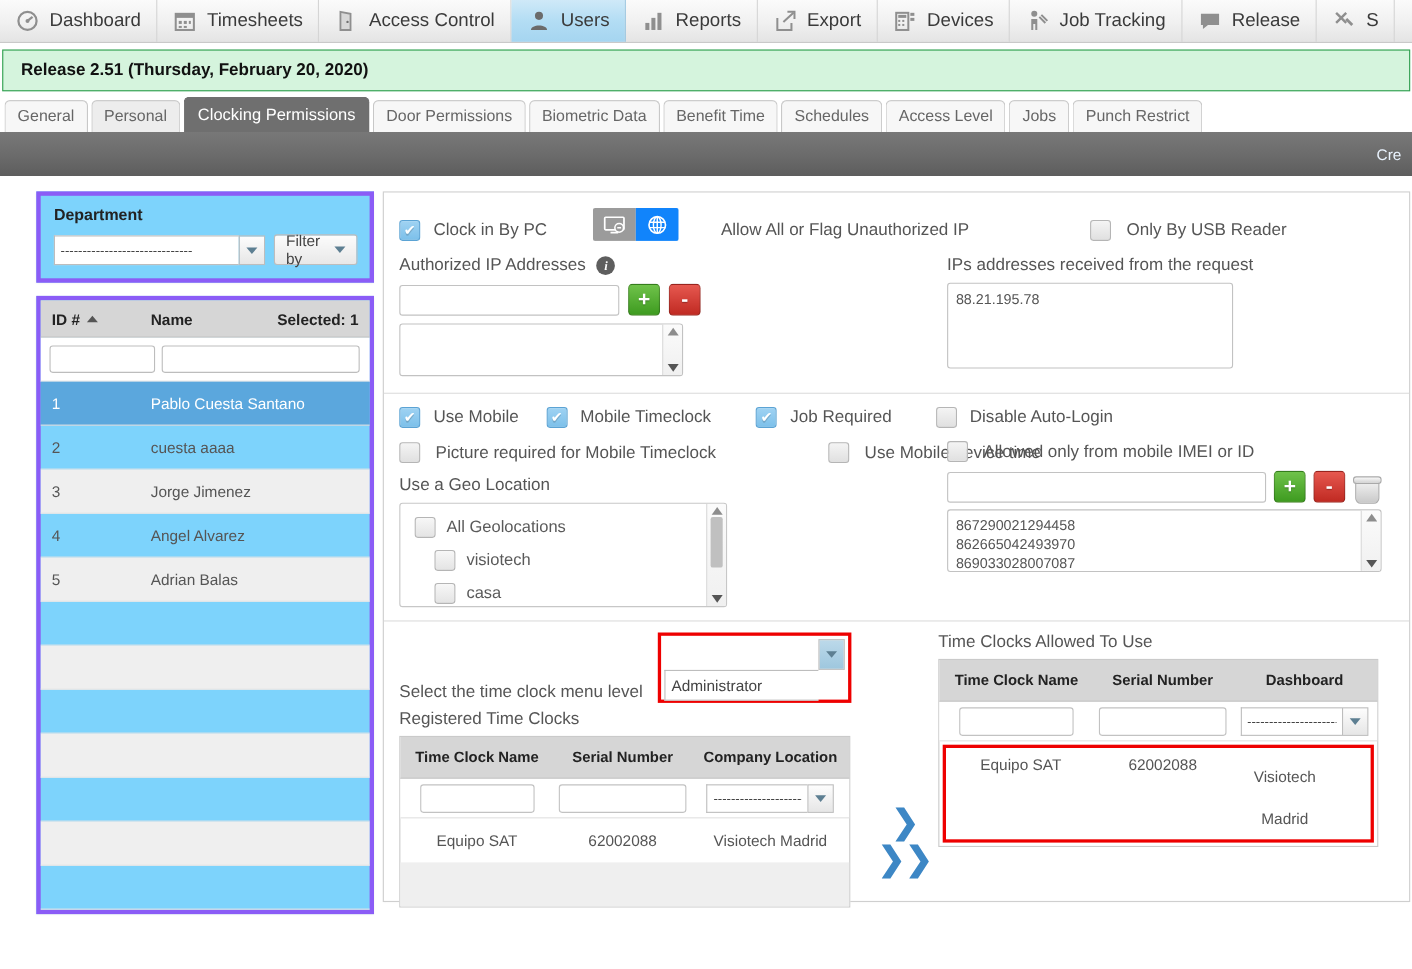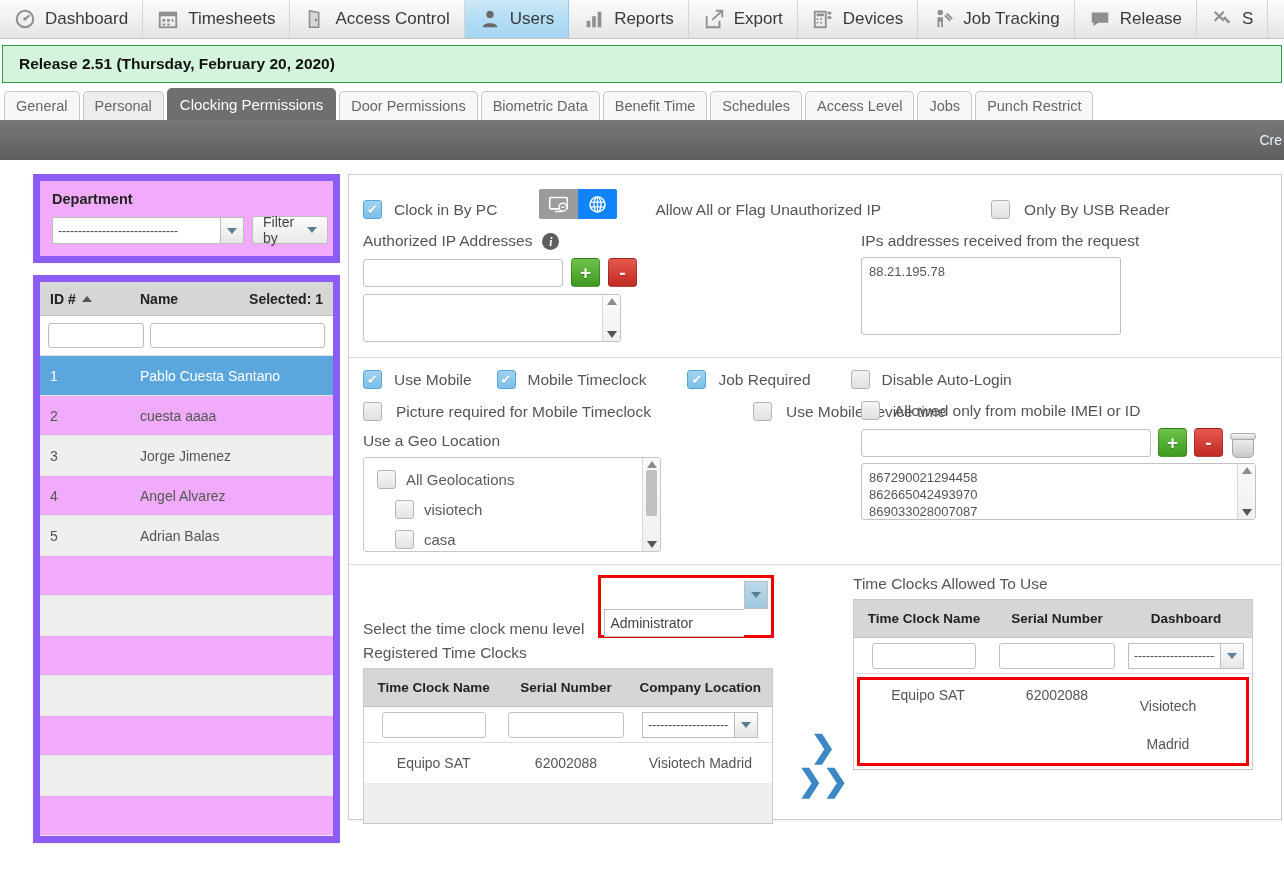--- a/index.html
+++ b/index.html
@@ -79,32 +79,32 @@
     font-size: 15px;
     padding: 7px 12px;
     height: 32px;
   }
   #toolbar {
     background: linear-gradient(to bottom, #787878 0%, #6c6c6c 50%, #5d5d5d 100%);
     height: 40px;
     display: flex;
     align-items: center;
     justify-content: flex-end;
-    padding-right: 2px;
+    padding-right: 10px;
     color: #eaf4ff;
     font-size: 14px;
     overflow: hidden;
   }
 
   
   #content { display: flex; padding: 14px 0 0 0; height: 660px; }
 
   
   #leftcol { width: 340px; padding-left: 33px; }
-  .panel { border: 7px solid #8b5cf6; background: #f0abfc; }
+  .panel { border: 4px solid #8b5cf6; background: #7dd3fc; }
   #deptbox { padding: 10px 12px 12px 12px; box-shadow: 0 1px 2px rgba(0,0,0,.06); }
   .lbl-bold { font-size: 14.5px; font-weight: bold; color: #222; }
   .row { display: flex; align-items: flex-end; gap: 8px; }
 
   .selwrap { position: relative; display: inline-flex; height: 27px; }
   .selwrap input.selfield {
     height: 27px; border: 1px solid #bdbdbd; border-right: none;
     background: #fff; font-size: 12px; color: #444; padding: 0 5px;
     font-family: "Liberation Sans", sans-serif;
   }

